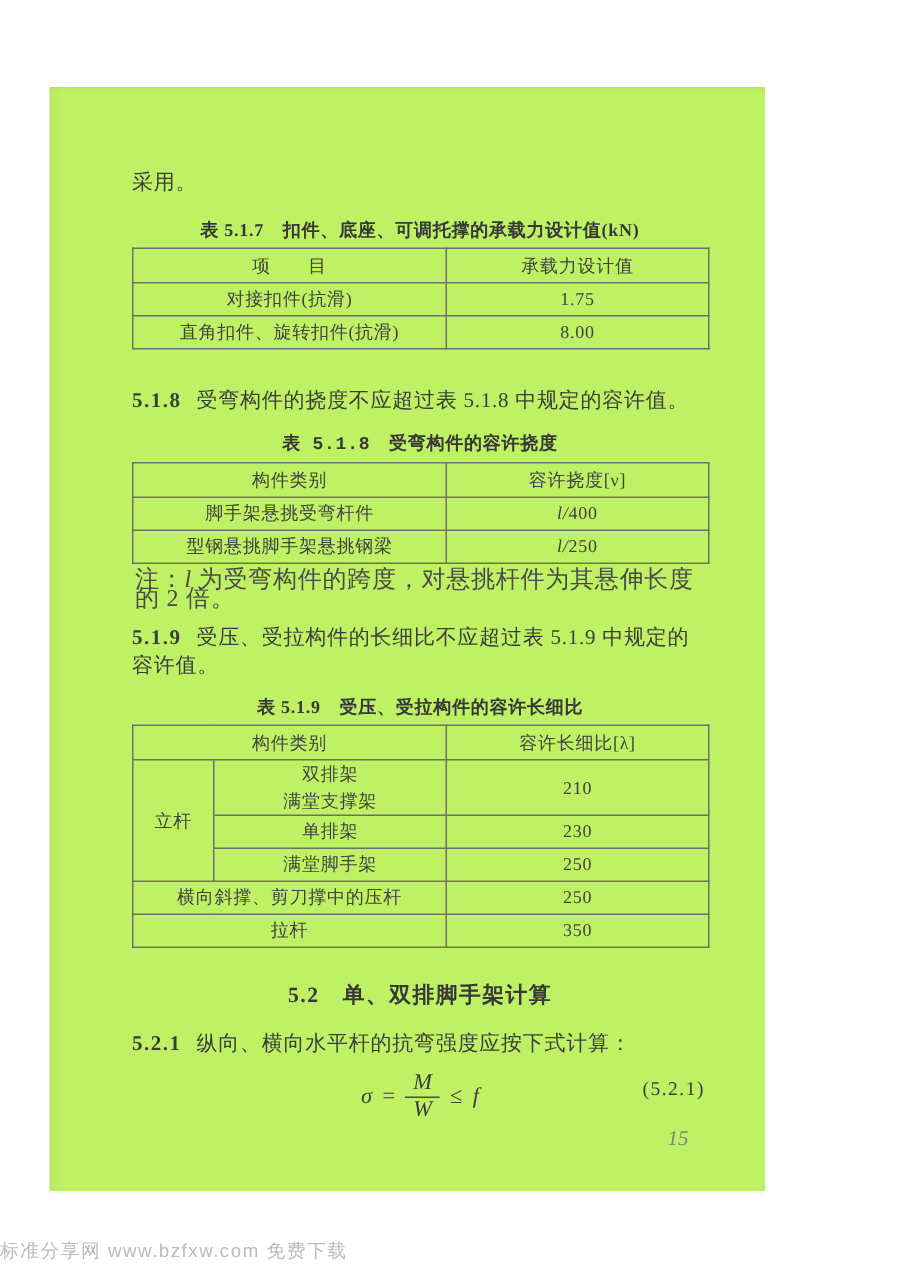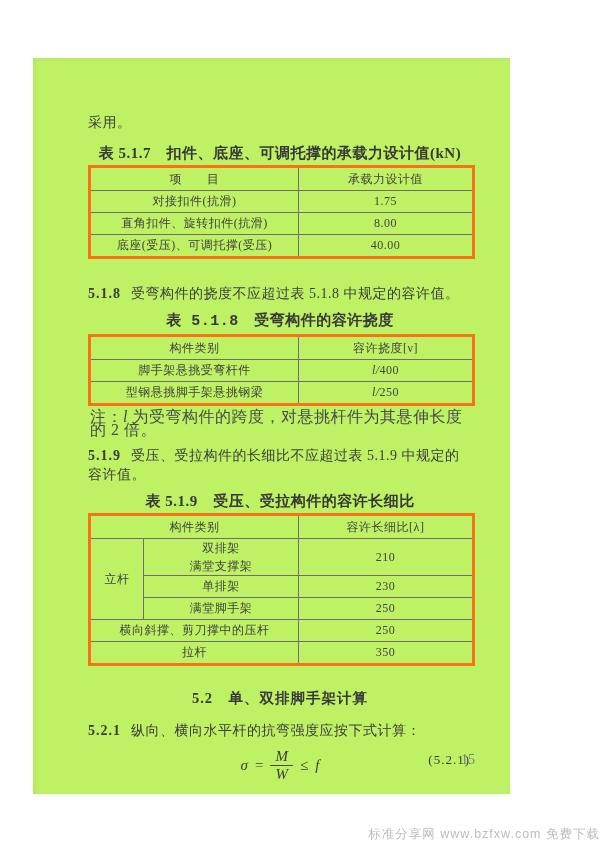--- a/index.html
+++ b/index.html
@@ -30,21 +30,21 @@
     font-size: 14px;
     line-height: 19px;
     color: #3c3c3c;
     letter-spacing: 0.5px;
   }
   .intro { margin-top: 55px; }
   .clause .clause-num { font-weight: bold; margin-right: 10px; letter-spacing: 1px; }
   .tbl-title {
     text-align: center;
     font-weight: bold;
-    font-size: 15px;
+    font-size: 12px;
     line-height: 16px;
     color: #383838;
     letter-spacing: 0.5px;
   }
   .tt1 { margin-top: 13px; }
   .tt2 { margin-top: 11px; font-family: Liberation Mono, monospace; }
   .tt3 { margin-top: 9px; }
   table.tbl {
     border-collapse: collapse;
     width: 384px;
@@ -54,21 +54,21 @@
   table.tbl td {
     border: 1px solid #6e6e6e;
     text-align: center;
     vertical-align: middle;
     font-size: 12px;
     color: #414141;
     height: 21px;
     padding: 0 2px;
     letter-spacing: 0.5px;
   }
-  table.tbl { border: 3px solid #f97316; }
+  table.tbl { border: 1px solid #f97316; }
   table.tbl tr.hdr td { height: 22px; }
   .t517 col.c1, .t518 col.c1 { width: 209px; }
   .t517 col.c2, .t518 col.c2 { width: 175px; }
   .t519 col.g1 { width: 54px; }
   .t519 col.g2 { width: 155px; }
   .t519 col.g3 { width: 175px; }
   td.lcell::first-letter { font-style: italic; }
   td.dblcell { height: 42px; }
   td.dblcell .ln { display: block; line-height: 18px; }
   .note {
@@ -113,34 +113,34 @@
   .frac .den { line-height: 17px; border-top: 1px solid #4a4a4a; padding: 0 5px; }
   .eq-label {
     position: absolute;
     right: 2px; top: 4px;
     font-size: 13px;
     color: #3c3c3c;
     letter-spacing: 1px;
   }
   .page-num {
     position: absolute;
-    left: 428px; top: 694px;
+    left: 412px; top: 694px;
+    font-style: italic;
     font-size: 14px;
     color: #7c7c86;
   }
   .watermark {
     position: absolute;
     left: 0; right: 0;
     top: 826px;
-    text-align: right;
+    text-align: left;
     font-size: 12.5px;
     color: #bcbcbc;
     letter-spacing: 1px;
     font-family: "Liberation Sans", "DejaVu Sans", sans-serif;
-    padding-left: 40px;
   }
 </style>
 </head>
 <body>
 
 <div class="canvas">
   <div class="page">
     <div class="content">
 
       <p class="body-text intro">采用。</p>
@@ -156,24 +156,20 @@
           <td>项　　目</td>
           <td>承载力设计值</td>
         </tr>
         <tr>
           <td>对接扣件(抗滑)</td>
           <td>1.75</td>
         </tr>
         <tr>
           <td>直角扣件、旋转扣件(抗滑)</td>
           <td>8.00</td>
-        </tr>
-        <tr>
-          <td>底座(受压)、可调托撑(受压)</td>
-          <td>40.00</td>
         </tr>
       </tbody>
         </table>
 
       <p class="body-text clause cl518">
         <span class="clause-num">5.1.8</span><span>受弯构件的挠度不应超过表 5.1.8 中规定的容许值。</span>
       </p>
 
       <div class="tbl-title tt2">表 5.1.8　受弯构件的容许挠度</div>
       <table class="tbl t518">

